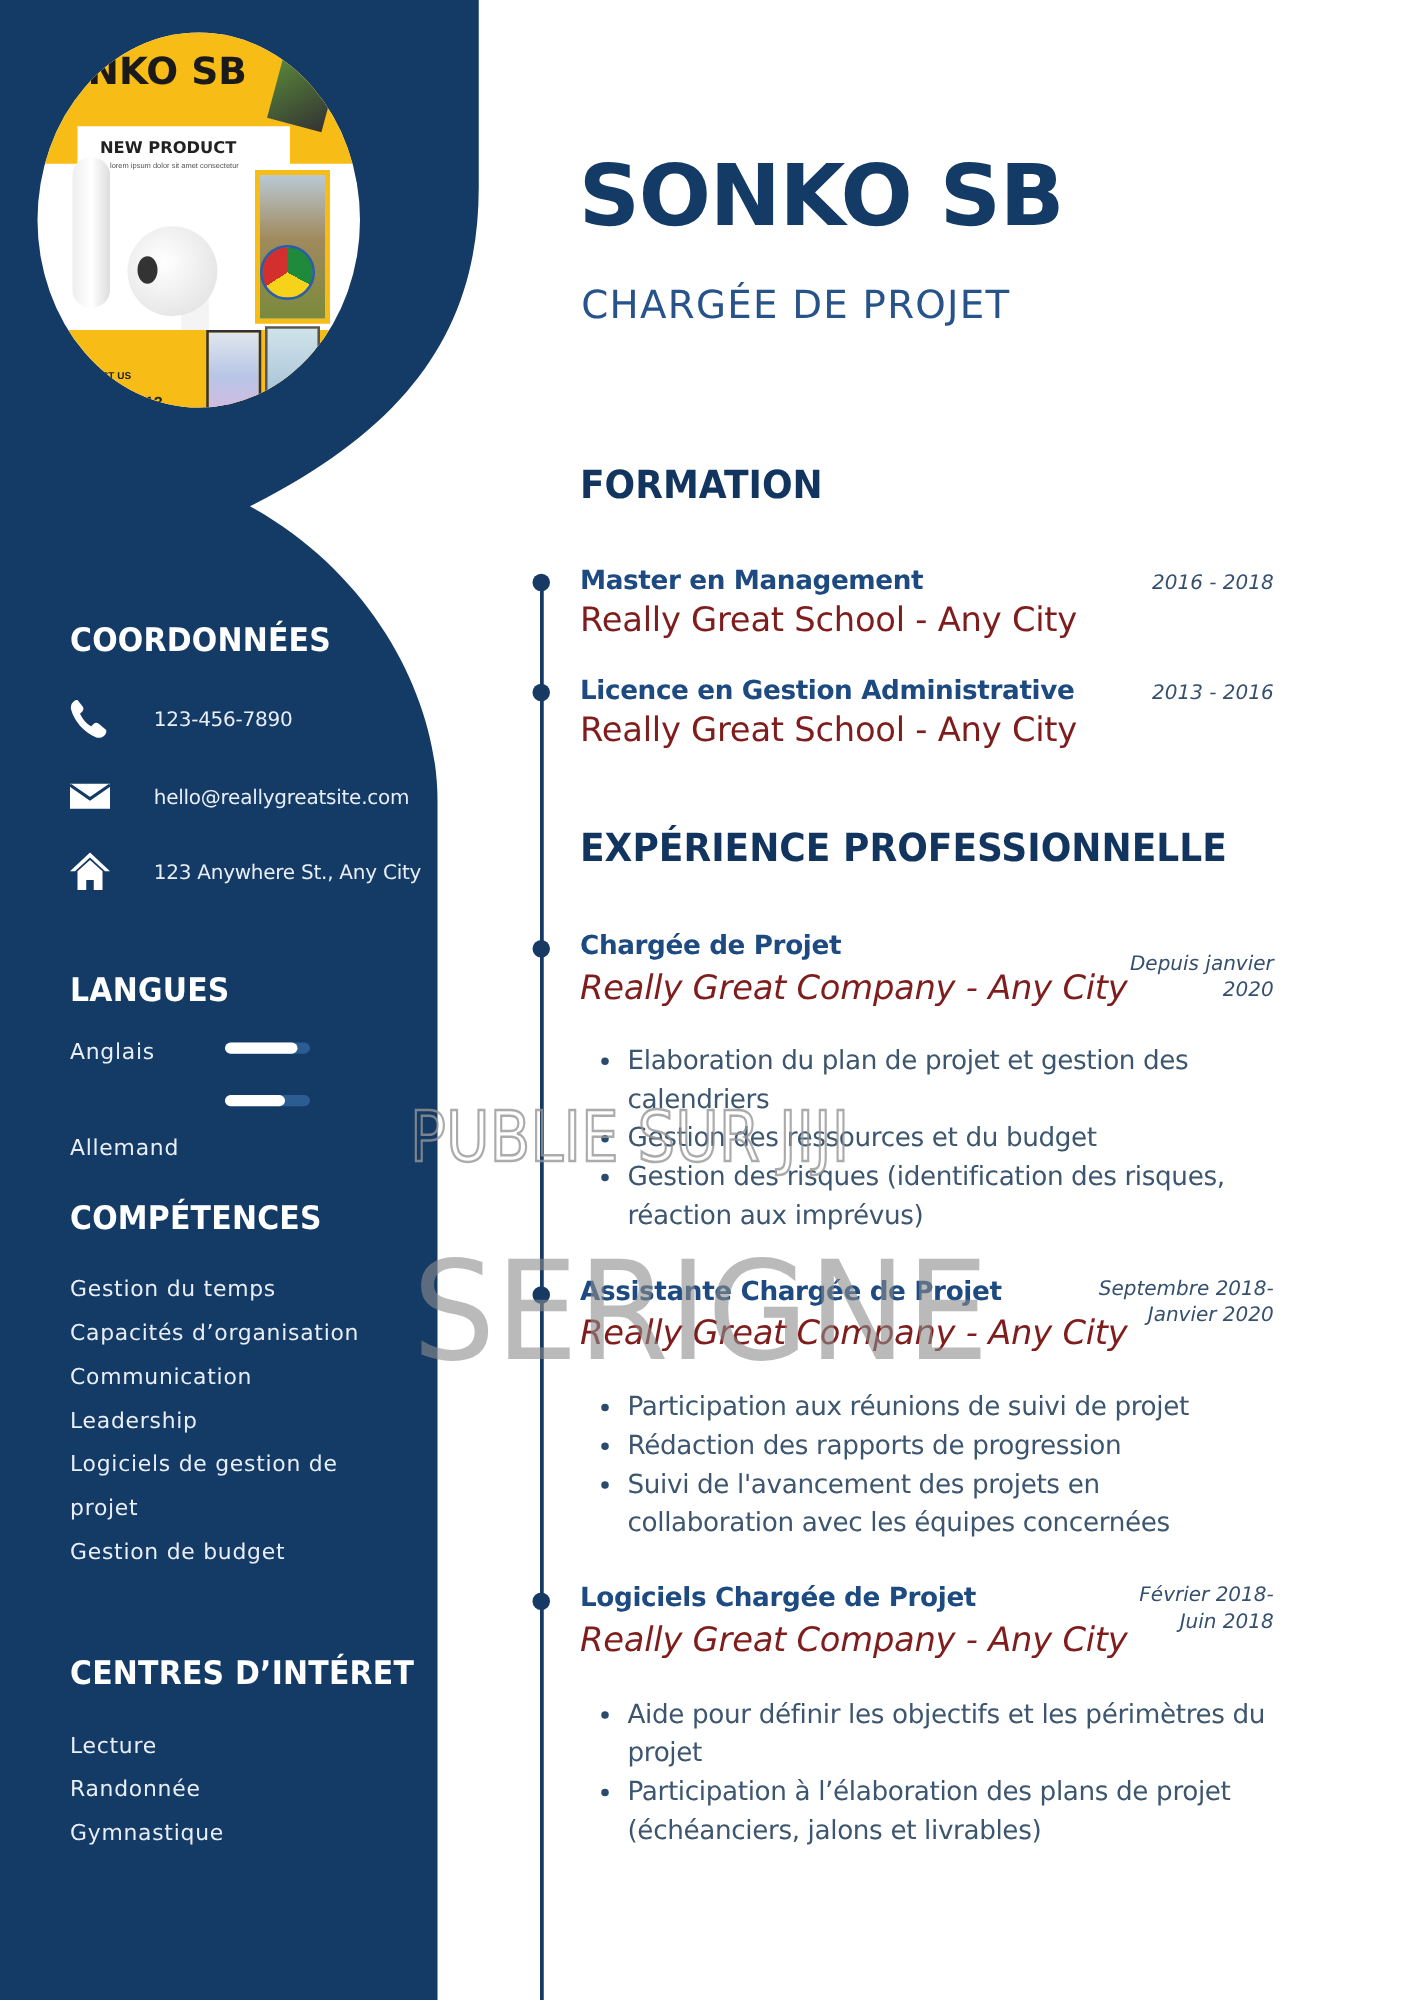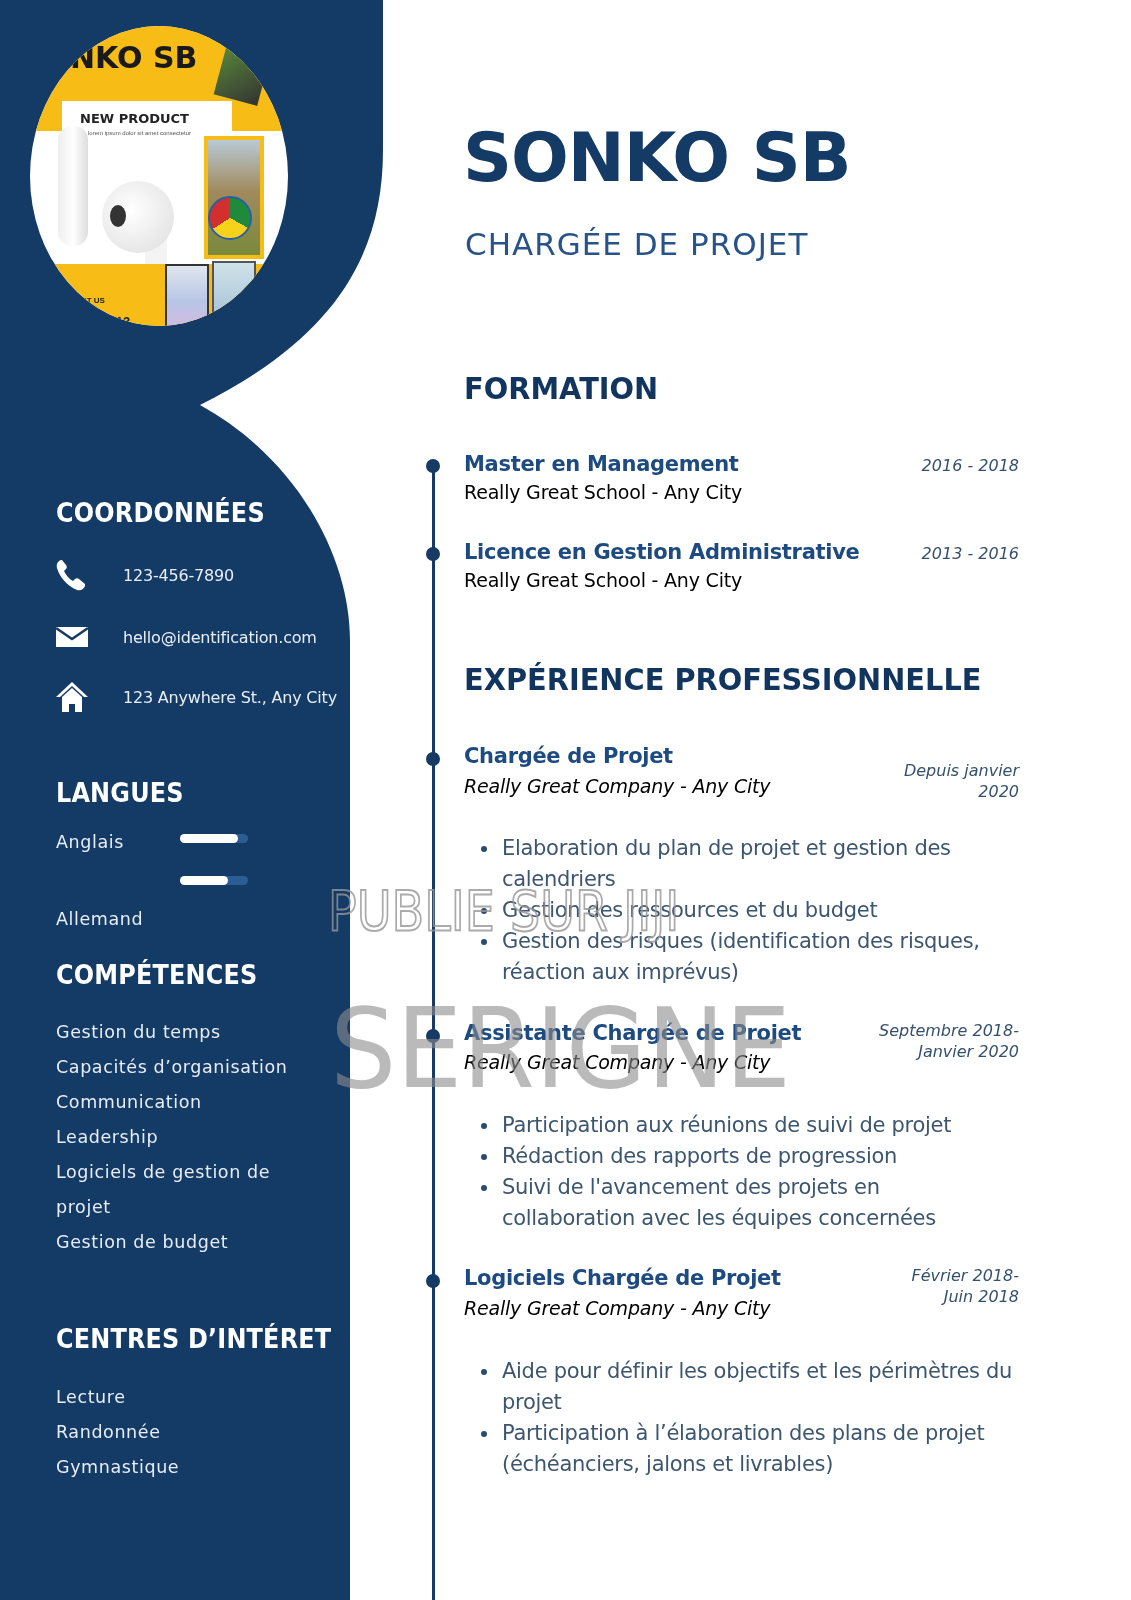--- a/index.html
+++ b/index.html
@@ -182,21 +182,21 @@
       background: #163a63;
     }
     .entry-title {
       position: absolute; left: 464px;
       font-size: 21px; font-weight: bold; color: #1d4a80;
       font-family: "DejaVu Sans", sans-serif;
       letter-spacing: -0.3px;
     }
     .entry-sub {
       position: absolute; left: 464px;
-      font-size: 19px; color: #000000;
+      font-size: 27px; color: #7f1d1d;
       font-family: "DejaVu Sans", sans-serif;
       letter-spacing: -0.2px;
     }
     .entry-sub.italic { font-style: italic; }
     .entry-date {
       position: absolute; right: 112px;
       font-size: 16px; font-style: italic; color: #35506e;
       font-family: "DejaVu Sans", sans-serif;
       text-align: right;
       line-height: 21px;
@@ -267,21 +267,21 @@
   </span>
   <span class="contact-text">123-456-7890</span>
 </div>
 <div class="contact-row" style="top:620px;">
   <span class="contact-icon">
     <svg width="34" height="24" viewBox="0 0 34 24">
         <rect x="1" y="2" width="32" height="20" fill="#ffffff"></rect>
         <path d="M1 3 L17 14 L33 3" stroke="#143a66" stroke-width="2.5" fill="none"></path>
       </svg>
   </span>
-  <span class="contact-text">hello@identification.com</span>
+  <span class="contact-text">hello@reallygreatsite.com</span>
 </div>
 <div class="contact-row" style="top:680px;">
   <span class="contact-icon">
     <svg width="34" height="34" viewBox="0 0 34 34">
         <path d="M17 2 L1 17 L5 17 L17 6 L29 17 L33 17 Z" fill="#ffffff"></path>
         <path d="M7 17 L17 8 L27 17 L27 32 L20 32 L20 24 L14 24 L14 32 L7 32 Z" fill="#ffffff"></path>
       </svg>
   </span>
   <span class="contact-text">123 Anywhere St., Any City</span>
 </div>

